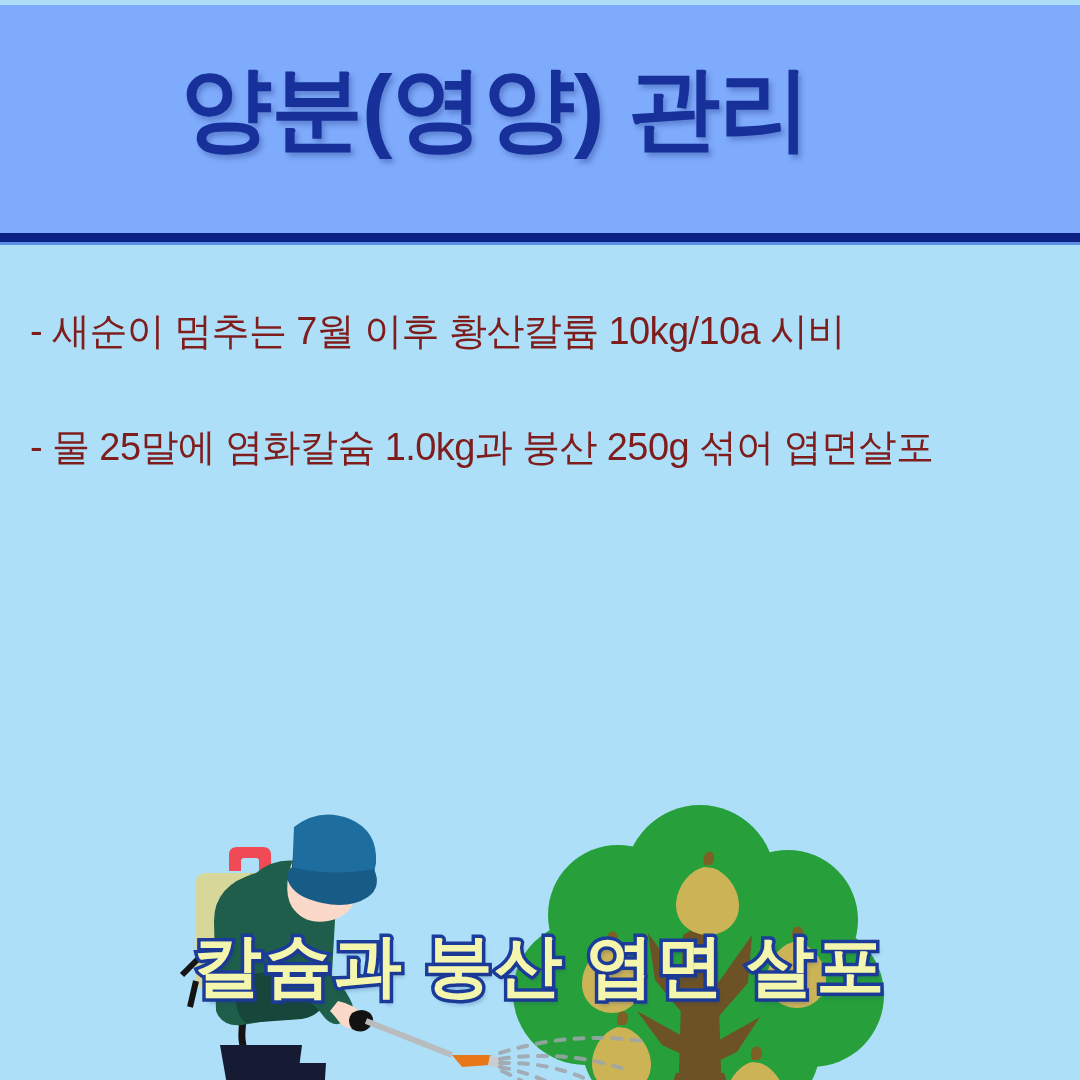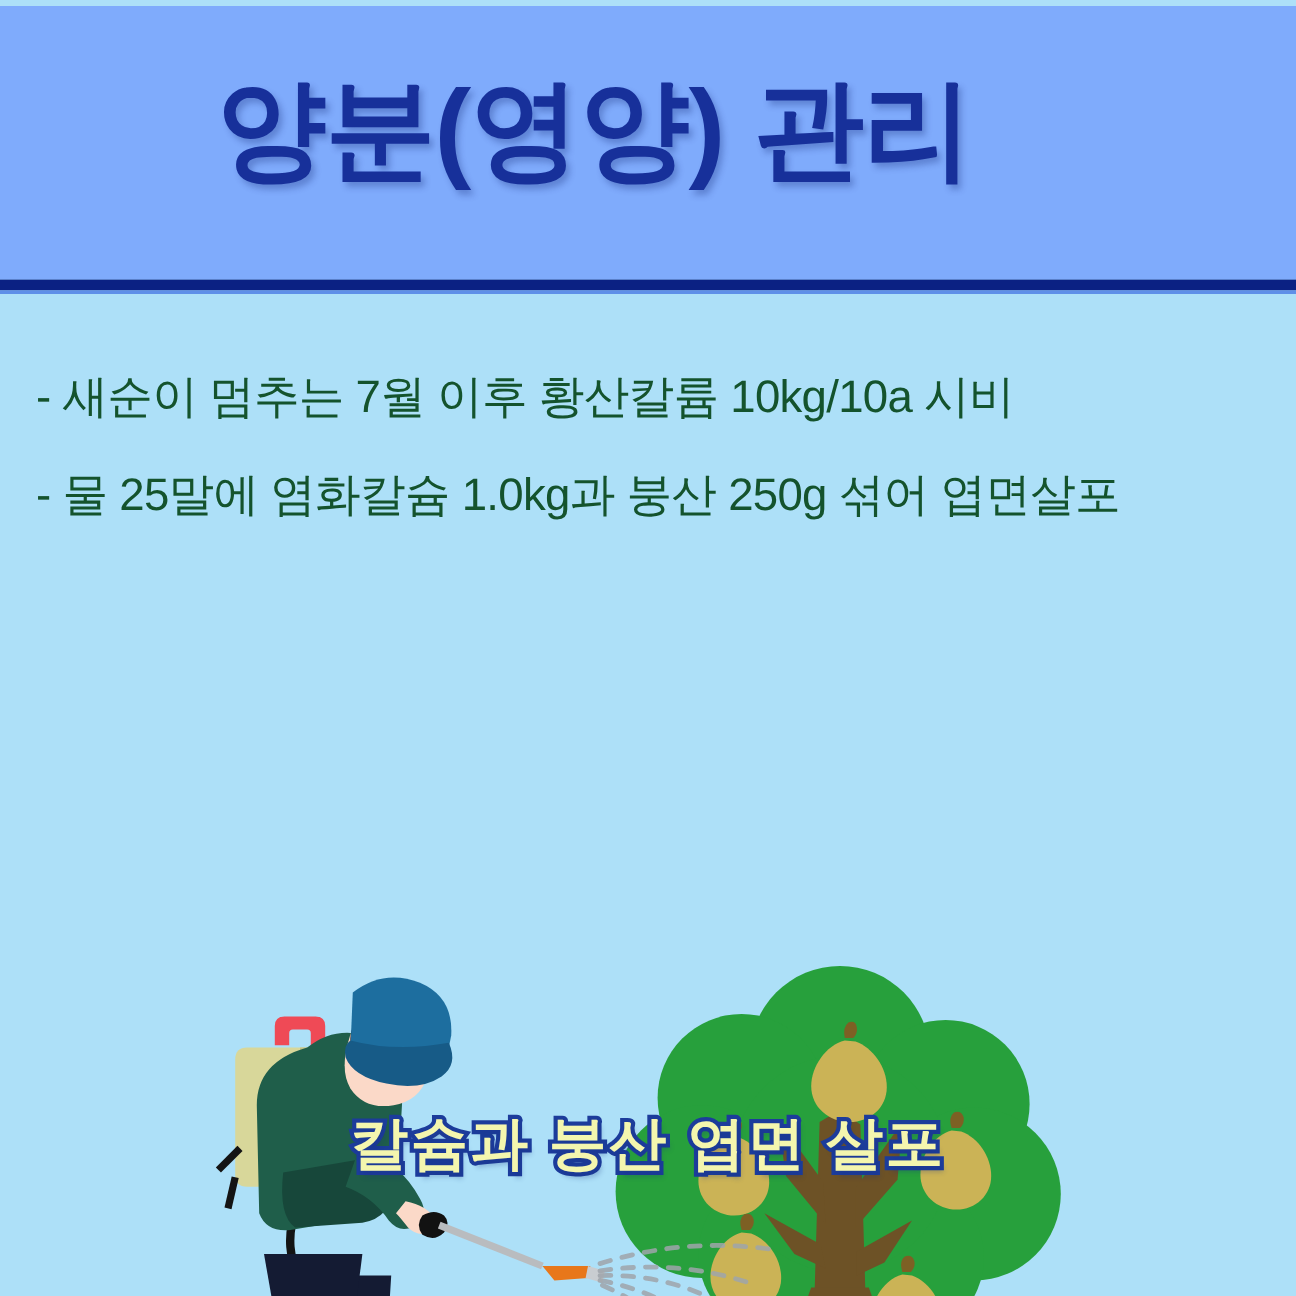--- a/index.html
+++ b/index.html
@@ -87,28 +87,28 @@
   }
 
   .bullet-list {
     position: absolute;
     left: 30px;
     top: 60px;
     width: 1020px;
   }
 
   .bullet {
-    color: #14532d;
+    color: #7f1d1d;
     font-size: 38px;
     line-height: 1.42;
     letter-spacing: -0.6px;
     white-space: nowrap;
   }
   .bullet.second {
-    margin-top: 28px;
+    margin-top: 62px;
   }
   .bullet .sub-line {
     display: block;
     padding-left: 30px;
   }
 
   
   .illustration {
     position: absolute;
     left: 0;
@@ -124,21 +124,21 @@
   .caption-wrap {
     position: absolute;
     left: 0;
     top: 925px;
     width: 1080px;
     text-align: center;
     height: 110px;
   }
   .caption-text {
     display: inline-block;
-    font-size: 48px;
+    font-size: 68px;
     font-weight: bold;
     letter-spacing: 2px;
     line-height: 1.2;
     color: #f4f6ae;
     -webkit-text-stroke: 7px #1c3c9b;
     paint-order: stroke fill;
     text-shadow: 3px 5px 4px rgba(25, 50, 130, 0.28);
     white-space: nowrap;
   }
 </style>

